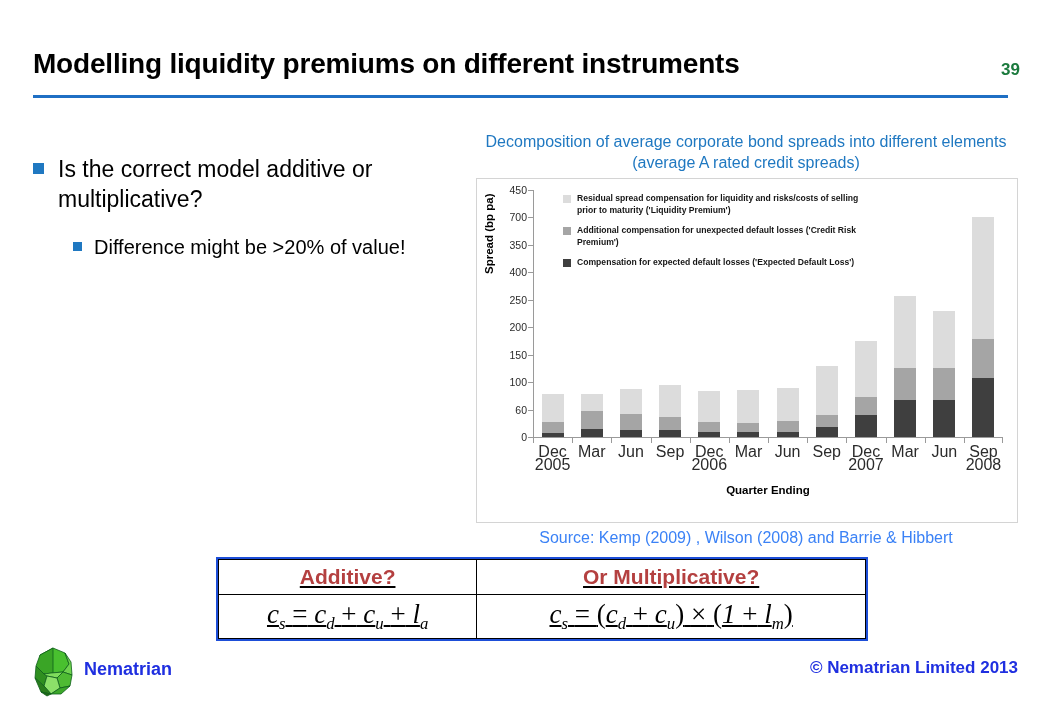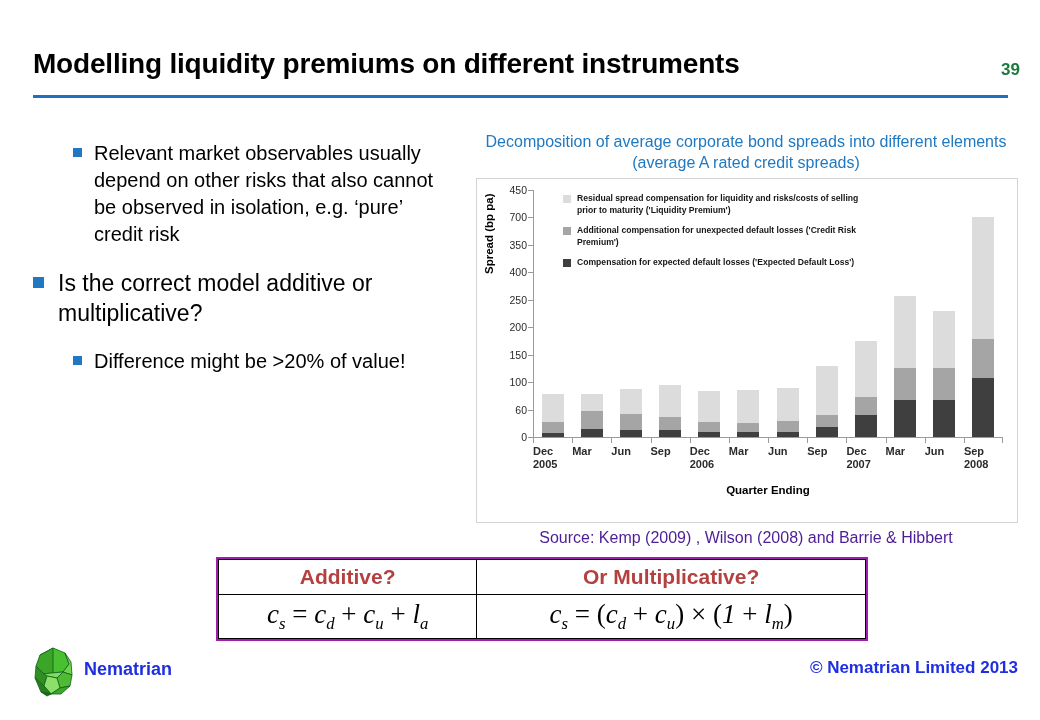--- a/index.html
+++ b/index.html
@@ -72,43 +72,43 @@
   .seg-dark{background:#3f3f3f;}
   .seg-mid{background:#a5a5a5;}
   .seg-light{background:#dcdcdc;}
 
   #xtickmarks{position:absolute;left:56px;top:259px;right:14px;height:5px;display:flex;}
   .xtm{flex:1 1 0;position:relative;}
   .xtm::before{content:"";position:absolute;left:0;top:0;width:1px;height:5px;background:#9a9a9a;}
   #xtickmarks .xtm:last-child::after{content:"";position:absolute;right:0;top:0;width:1px;height:5px;background:#9a9a9a;}
 
   #x-labels{position:absolute;left:56px;top:266px;right:14px;display:flex;}
-  .xlab{flex:1 1 0;text-align:left;font-size:11px;color:#2b2b2b;line-height:13px;font-weight:bold;}
+  .xlab{flex:1 1 0;text-align:center;font-size:16px;color:#2b2b2b;line-height:13px;}
   .xlab .yr{display:block;}
   #x-axis-label{
     position:absolute;left:56px;right:14px;top:305px;
     text-align:center;font-size:11.5px;font-weight:bold;color:#000;
   }
 
   
   #legend{position:absolute;left:86px;top:14px;width:310px;font-weight:bold;}
   .leg-row{display:flex;align-items:flex-start;margin-bottom:9px;}
   .leg-sw{flex:0 0 auto;width:8px;height:8px;margin-top:2px;margin-right:6px;}
   .leg-tx{font-size:8.6px;line-height:11.5px;color:#161616;}
 
   
   #source{
     position:absolute;left:468px;top:529px;width:556px;text-align:center;
-    font-size:16px;color:#4c1d95;
+    font-size:16px;color:#3b82f6;
   }
 
   
   #formula-table{
     position:absolute;left:216px;top:557px;width:648px;
-    border:2px solid #a21caf;border-collapse:collapse;
+    border:2px solid #1d4ed8;border-collapse:collapse;text-decoration:underline;
   }
   #formula-table table{width:100%;border-collapse:collapse;}
   #formula-table td{border:1px solid #000000;padding:0;}
   .fhead{
     text-align:center;font-size:21px;font-weight:bold;color:#b44040;
     height:34px;vertical-align:middle;
   }
   .fbody{
     text-align:center;height:43px;vertical-align:middle;
     font-family:"Liberation Serif", serif;font-style:italic;font-size:27px;color:#000;
@@ -129,24 +129,20 @@
 <body>
 
 <div id="title-bar">
   <div id="page-title">Modelling liquidity premiums on different instruments</div>
   <div id="page-number">39</div>
   <div id="title-rule"></div>
 </div>
 
 <div id="bullets">
   <div class="gap"></div>
-  <div class="blt lvl2">
-    <span class="mark"></span>
-    <span class="txt">Relevant market observables usually depend on other risks that also cannot be observed in isolation, e.g. ‘pure’ credit risk</span>
-  </div>
   <div class="gap"></div>
   <div class="blt lvl1">
     <span class="mark"></span>
     <span class="txt">Is the correct model additive or multiplicative?</span>
   </div>
   <div class="gap"></div>
   <div class="blt lvl2">
     <span class="mark"></span>
     <span class="txt">Difference might be &gt;20% of value!</span>
   </div>

